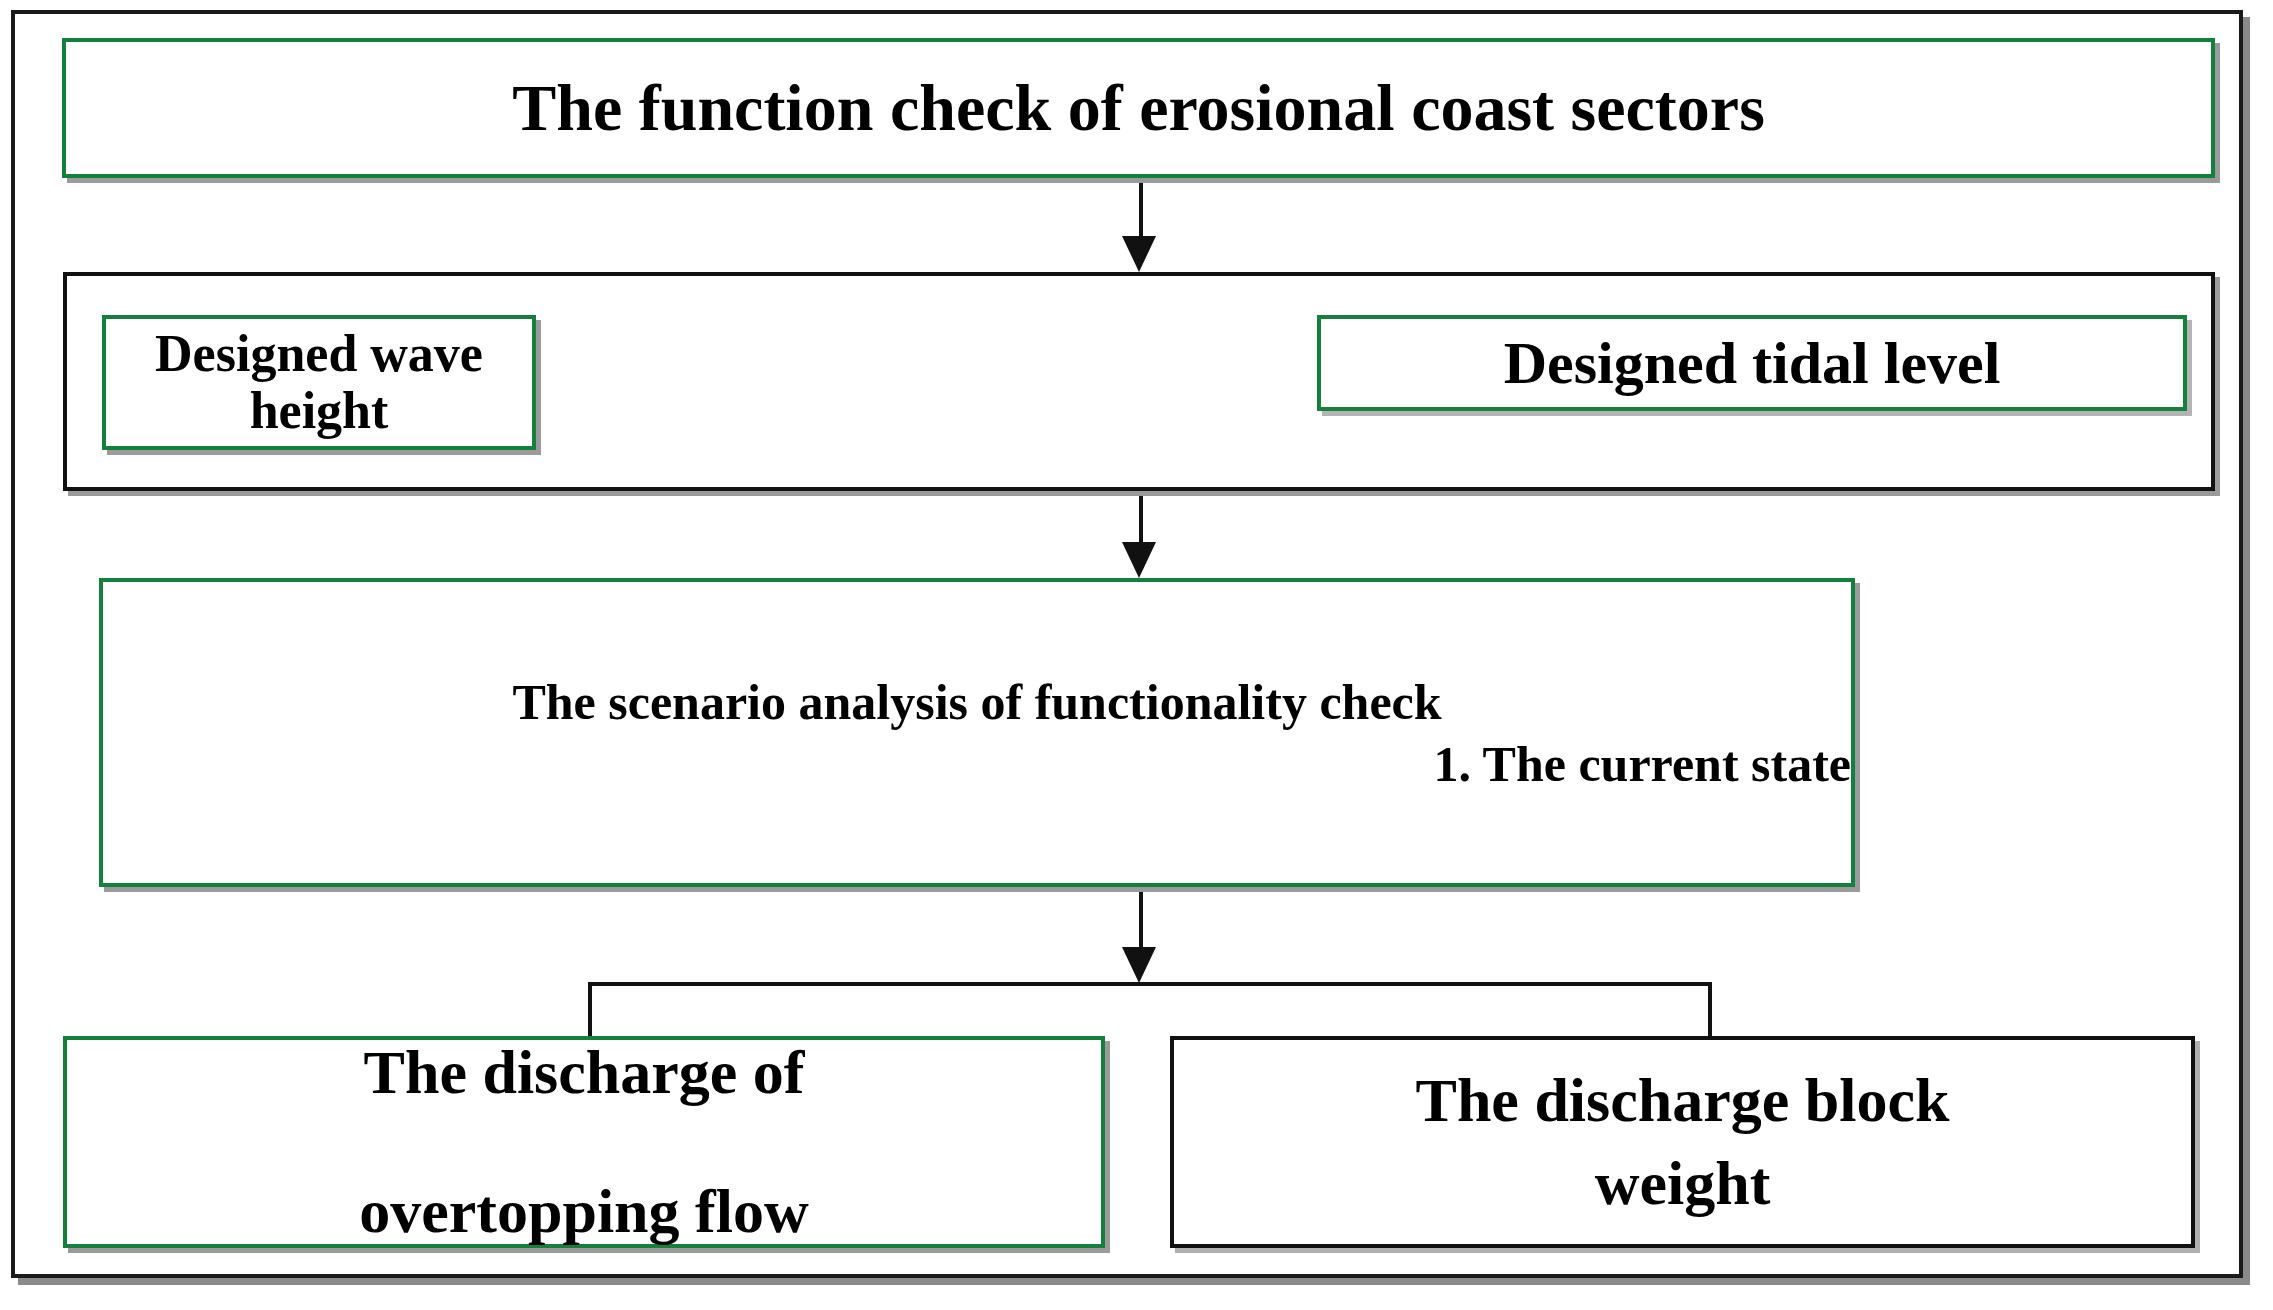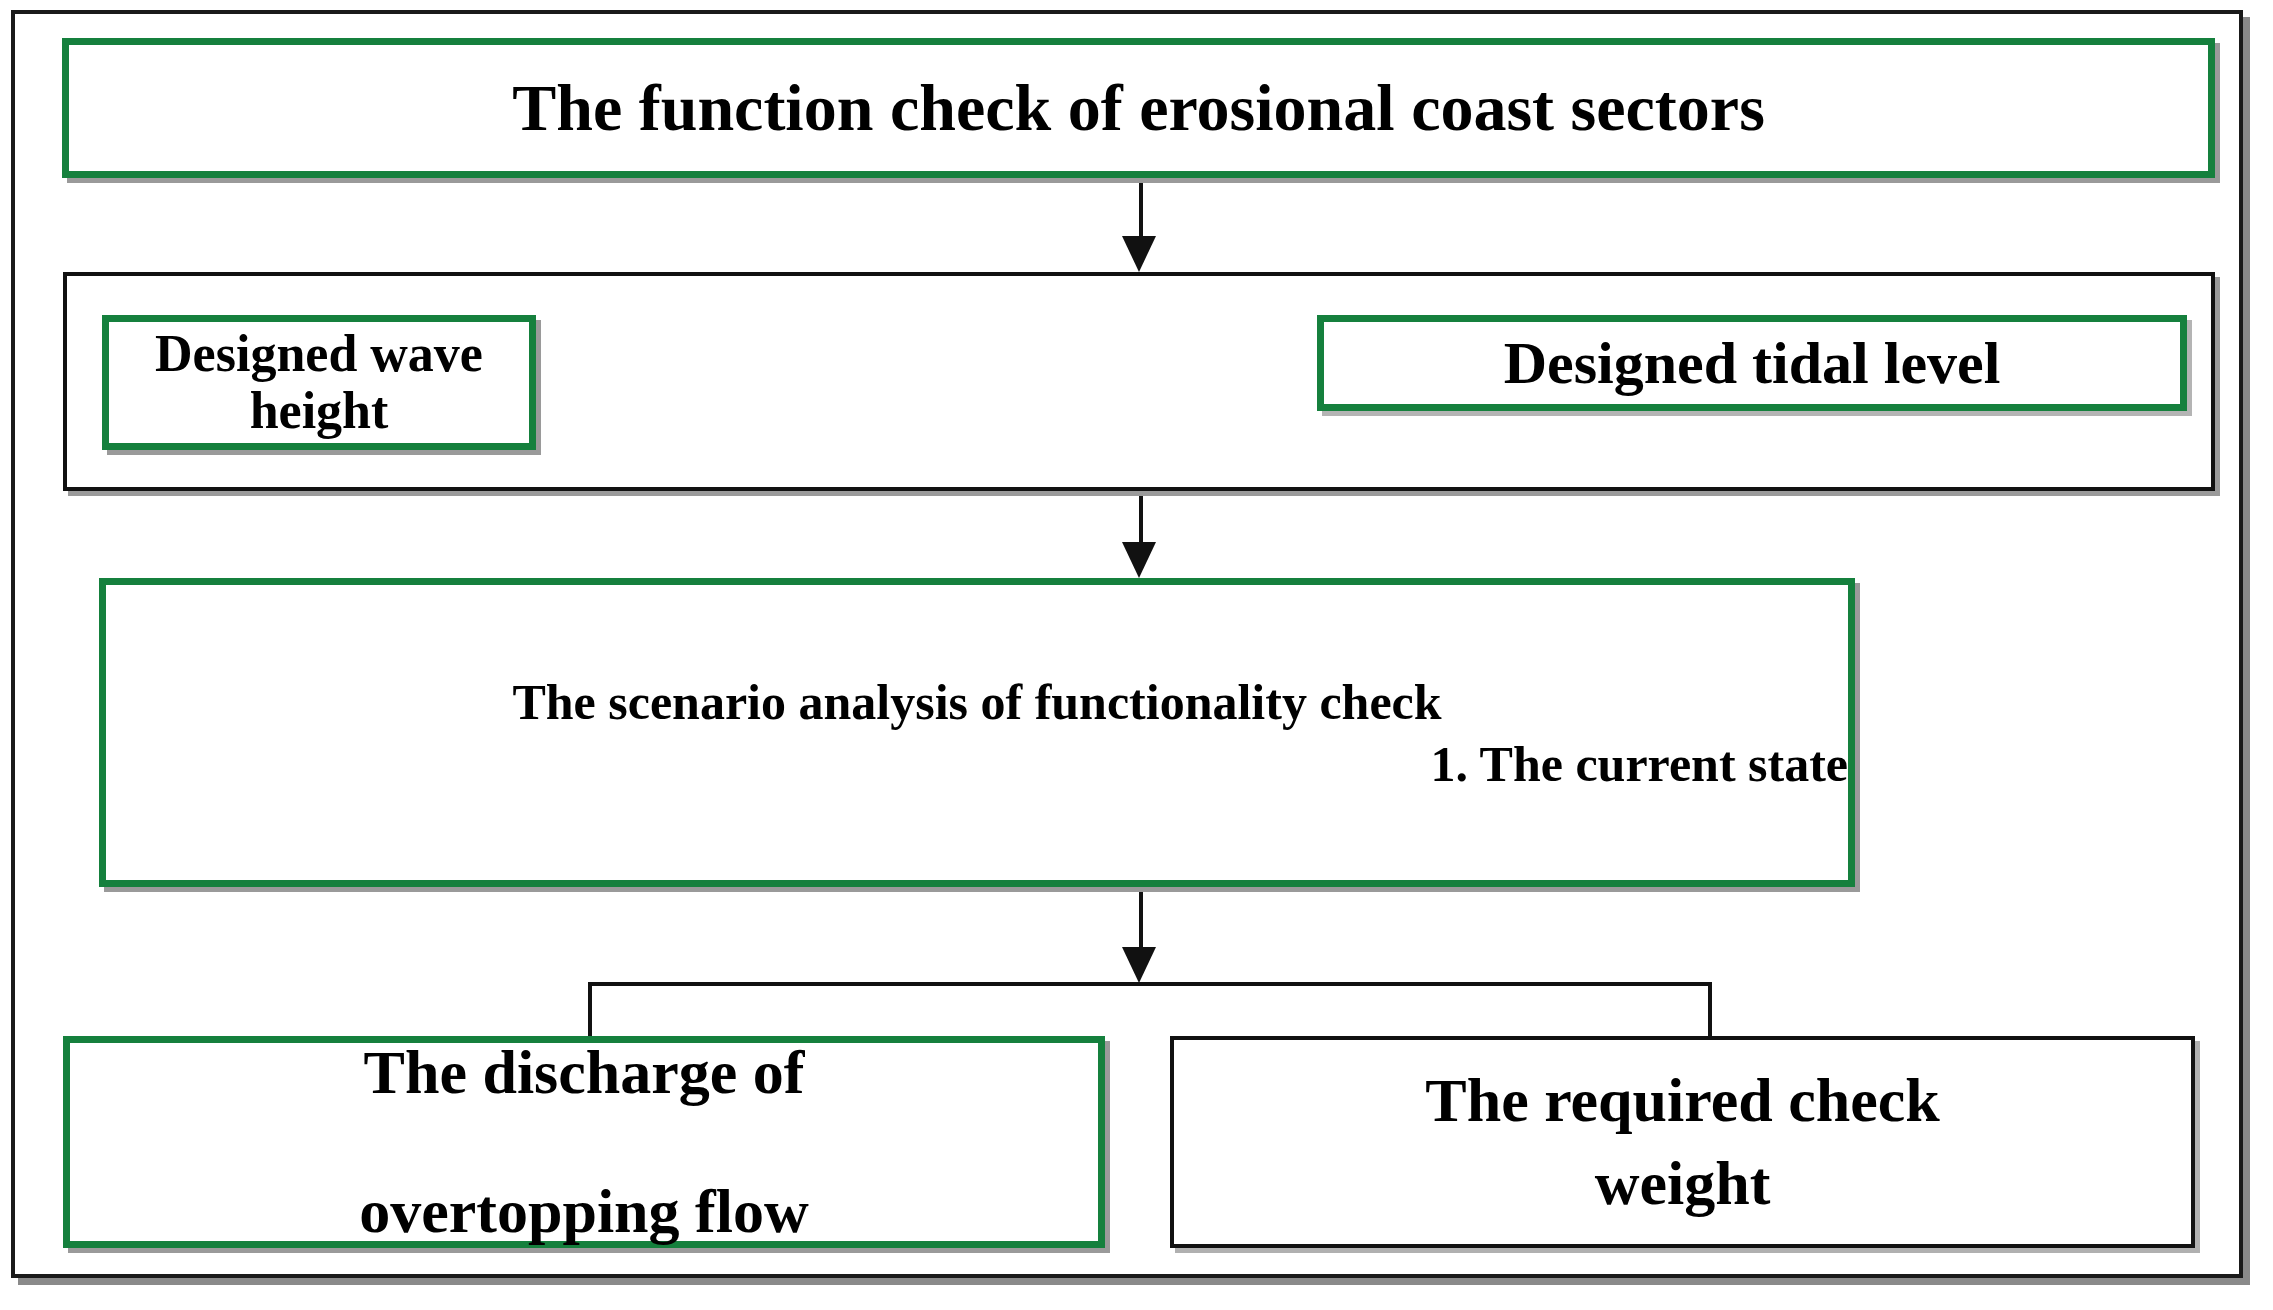--- a/index.html
+++ b/index.html
@@ -27,21 +27,21 @@
     box-sizing: border-box;
     box-shadow: 7px 7px 0 0 #8a8a8a;
     background: #ffffff;
   }
 
   
   .node {
     position: absolute;
     box-sizing: border-box;
     background: #ffffff;
-    border: 7px solid #15803d;
+    border: 4px solid #15803d;
     box-shadow: 5px 5px 0 0 #9a9a9a;
     display: flex;
     flex-direction: column;
     align-items: center;
     justify-content: center;
     text-align: center;
     color: #000000;
     font-weight: bold;
     line-height: 1.08;
   }
@@ -203,17 +203,17 @@
   <div class="conn-line conn-h" id="branch-bar"></div>
   <div class="conn-line conn-v" id="branch-drop-l"></div>
   <div class="conn-line conn-v" id="branch-drop-r"></div>
 
   <div class="node" id="node-discharge">
     <span class="line">The discharge of</span>
     <span class="line">overtopping flow</span>
   </div>
 
   <div class="node" id="node-block">
-    <span class="line">The required check</span>
+    <span class="line">The discharge block</span>
     <span class="line">weight</span>
   </div>
 
 </div>
 
 </body></html>

